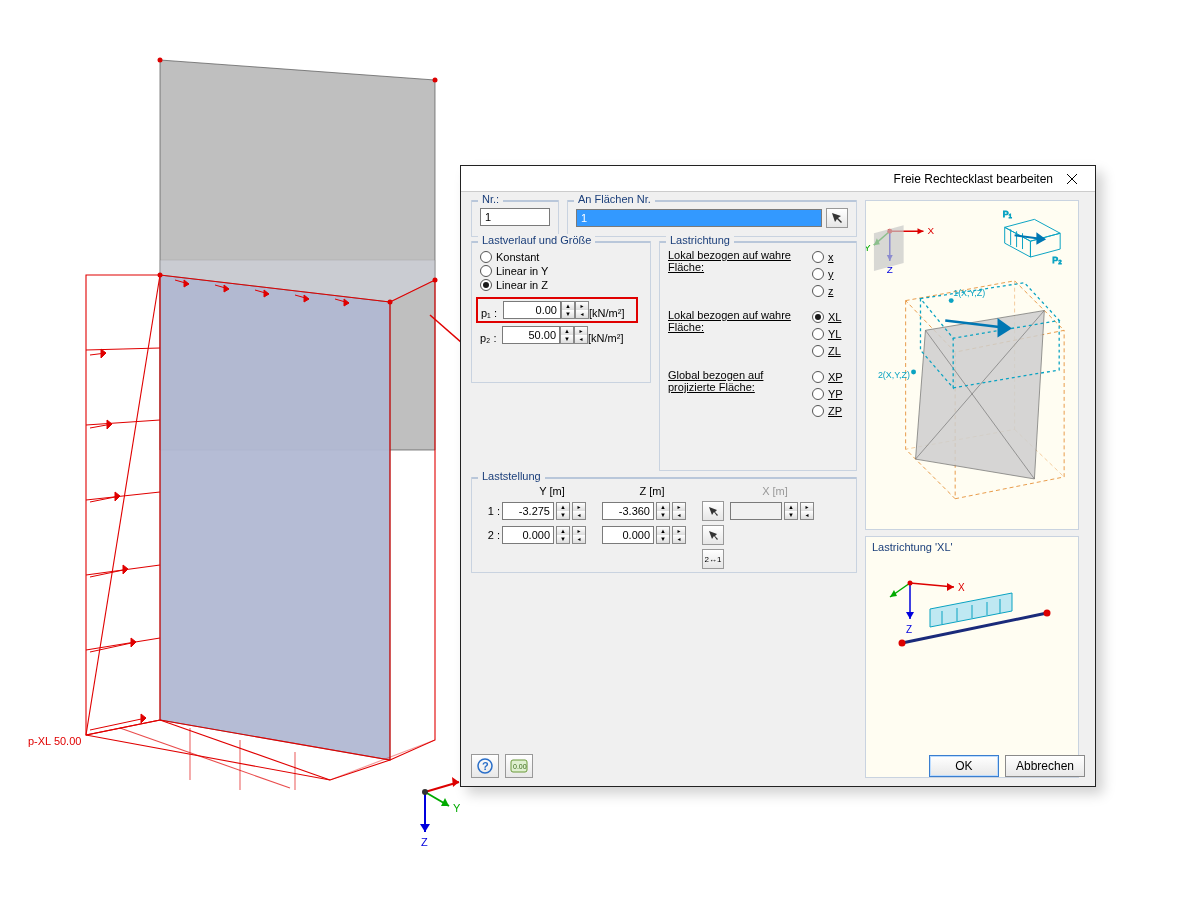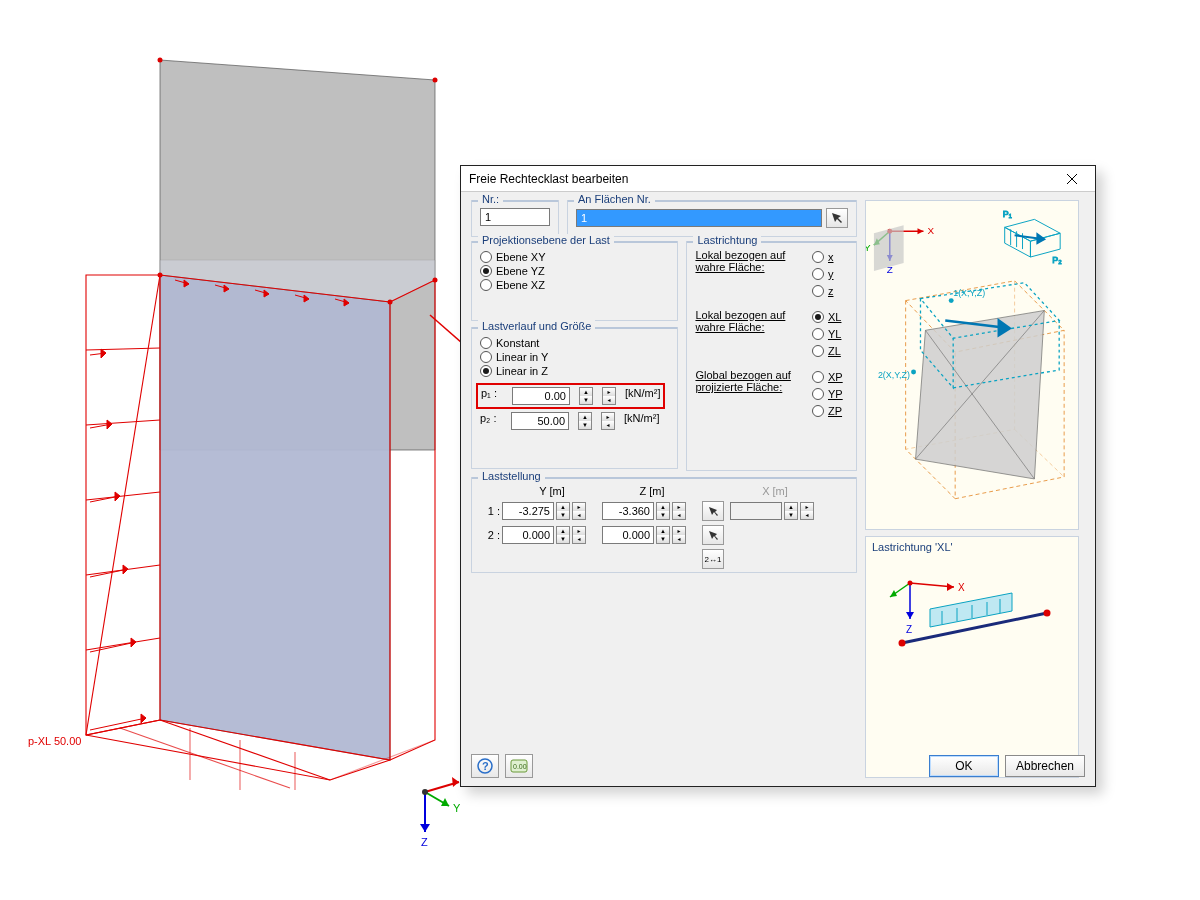--- a/index.html
+++ b/index.html
@@ -38,21 +38,21 @@
   .titlebar {
     height: 26px;
     border-bottom: 1px solid #ccc;
     display: flex;
     align-items: center;
     padding: 0 4px 0 8px;
     font-size: 12px;
     color: #000;
     background: #fff;
   }
-  .titlebar-title { flex: 1; }
+  .titlebar-title { flex: 1; text-align: right; }
   .close-btn {
     width: 38px; height: 22px;
     display: flex; align-items: center; justify-content: center;
     font-size: 14px;
     cursor: default;
   }
   .dialog-body {
     padding: 8px 10px 8px 10px;
     background: #f0f0f0;
     height: calc(100% - 26px);
@@ -113,21 +113,21 @@
 
   .radio-row { display: flex; align-items: center; gap: 4px; margin: 2px 0; color: #000; }
   .radio { width: 12px; height: 12px; border: 1px solid #555; border-radius: 50%; display: inline-block; position: relative; background: #fff; flex-shrink: 0; }
   .radio.checked::after { content:""; position:absolute; left:2px; top:2px; width:6px; height:6px; border-radius:50%; background:#1a1a1a; }
 
   .dir-grid { display: grid; grid-template-columns: 1fr 36px; row-gap: 2px; column-gap: 8px; text-decoration: underline; }
   .dir-group-label { font-size: 11px; color: #000; padding-right: 4px; }
   .dir-stack { display: flex; flex-direction: column; gap: 1px; }
 
   .num-field {
-    display: flex; align-items: flex-start; gap: 9px;
+    display: flex; align-items: flex-end; gap: 0;
   }
   .num-input {
     width: 58px; height: 18px;
     border: 1px solid #7a7a7a;
     text-align: right;
     padding: 0 3px;
     background: #fff;
     font-size: 11px;
   }
   .spinner { width: 14px; height: 18px; display:flex; flex-direction:column; border:1px solid #888; }
@@ -347,35 +347,20 @@
                 <svg width="12" height="12">
                     <polygon points="1,1 4,10 6,7 10,11 11,10 7,6 10,4" fill="#333"></polygon>
                   </svg>
               </div>
             </div>
           </div>
         </div>
 
         <div class="two-col">
           <div style="display:flex; flex-direction:column; gap:6px; flex:1">
-            <div class="fieldset fs-proj">
-              <div class="fieldset-legend">Projektionsebene der Last</div>
-              <div class="radio-row">
-                  <span class="radio"></span>
-                  <span>Ebene XY</span>
-                </div>
-              <div class="radio-row">
-                  <span class="radio checked"></span>
-                  <span>Ebene YZ</span>
-                </div>
-              <div class="radio-row">
-                  <span class="radio"></span>
-                  <span>Ebene XZ</span>
-                </div>
-            </div>
 
             <div class="fieldset fs-size">
               <div class="fieldset-legend">Lastverlauf und Größe</div>
               <div class="radio-row">
                   <span class="radio"></span>
                   <span>Konstant</span>
                 </div>
               <div class="radio-row">
                   <span class="radio"></span>
                   <span>Linear in Y</span>

